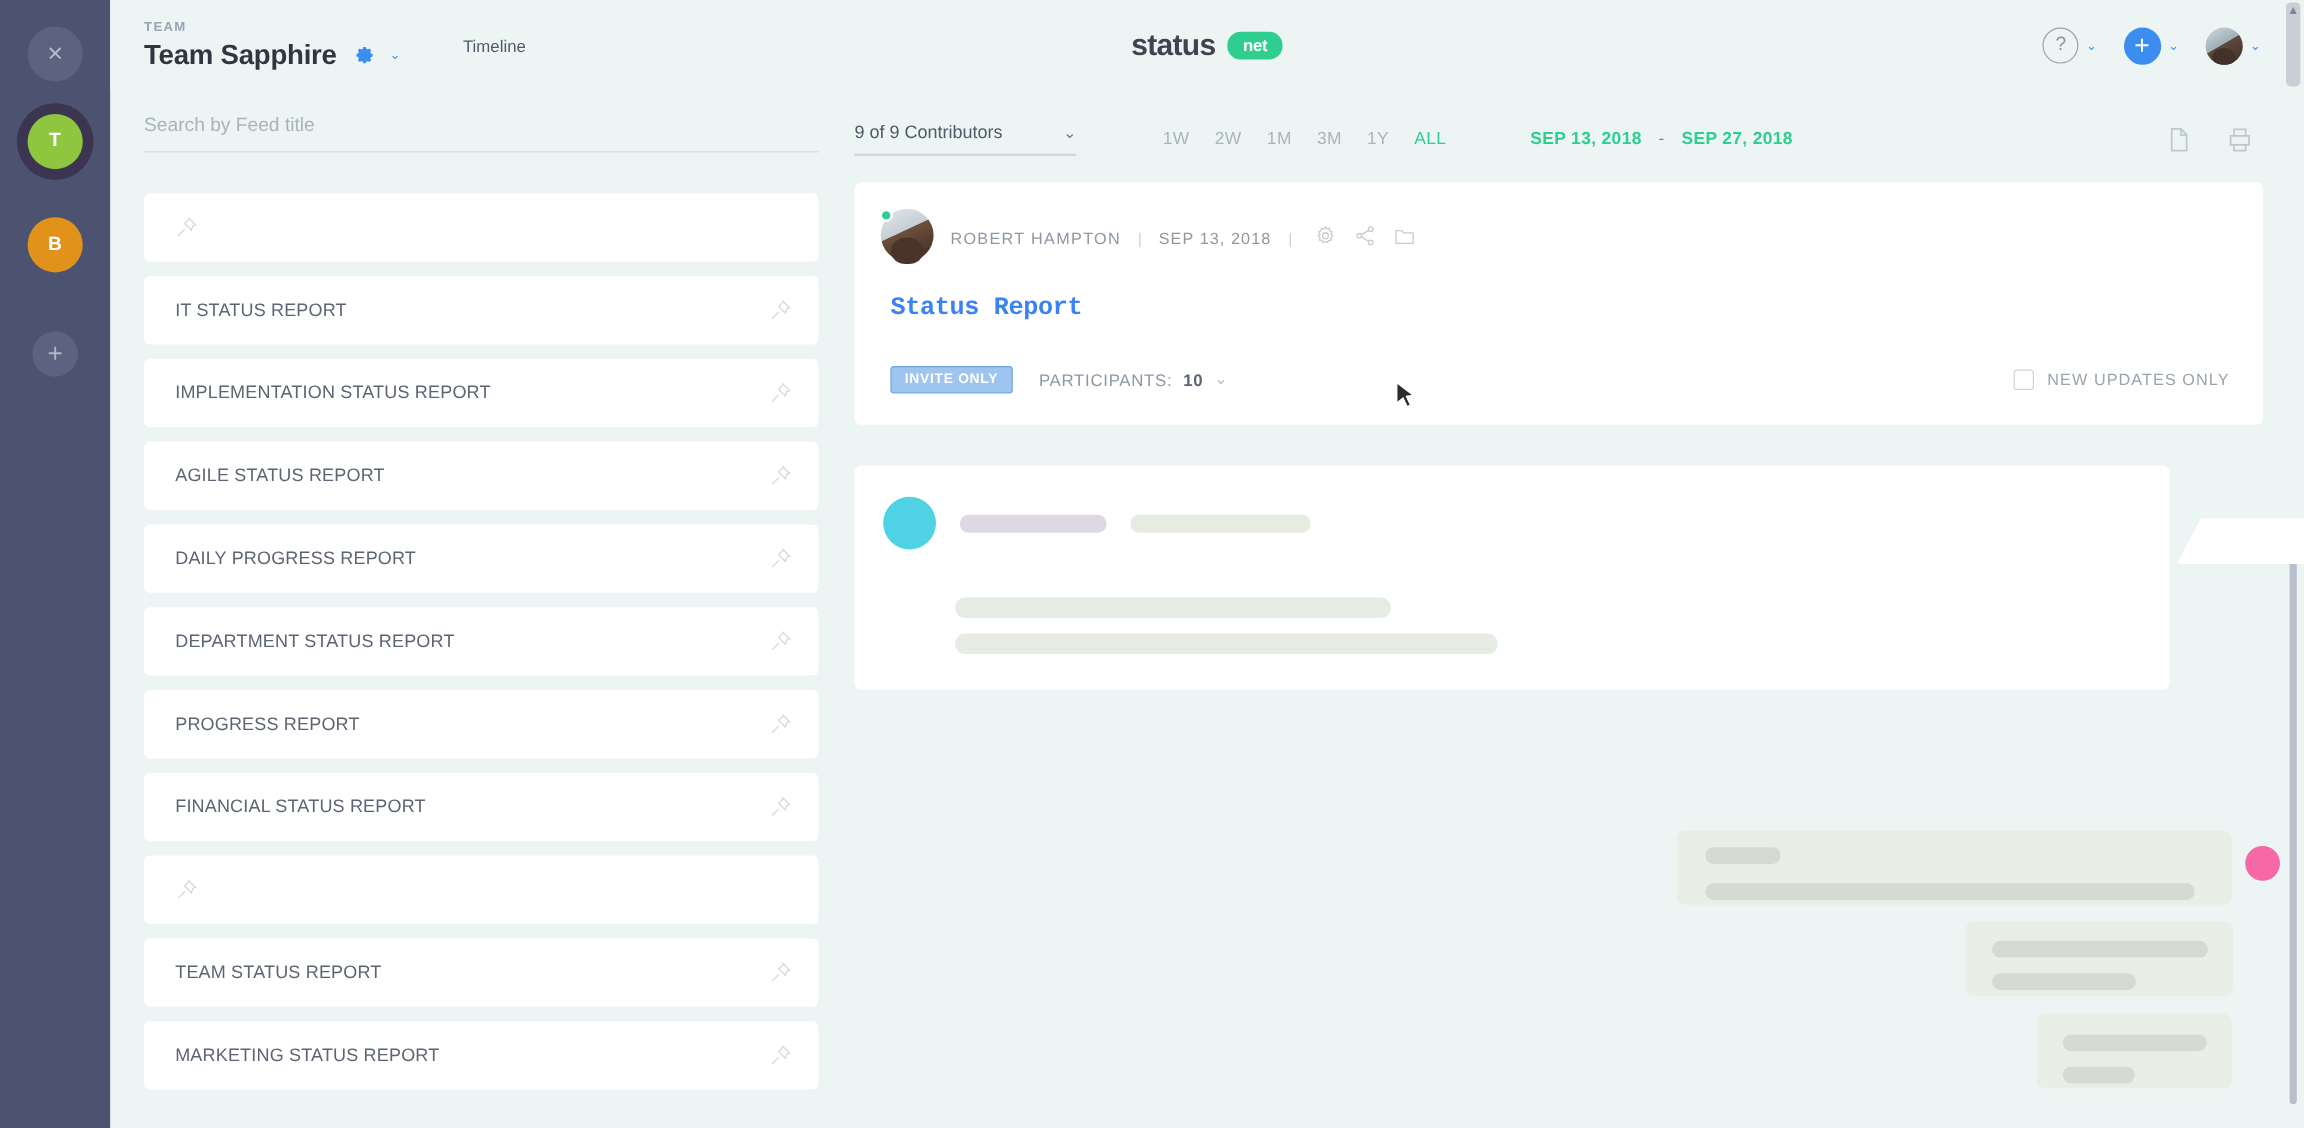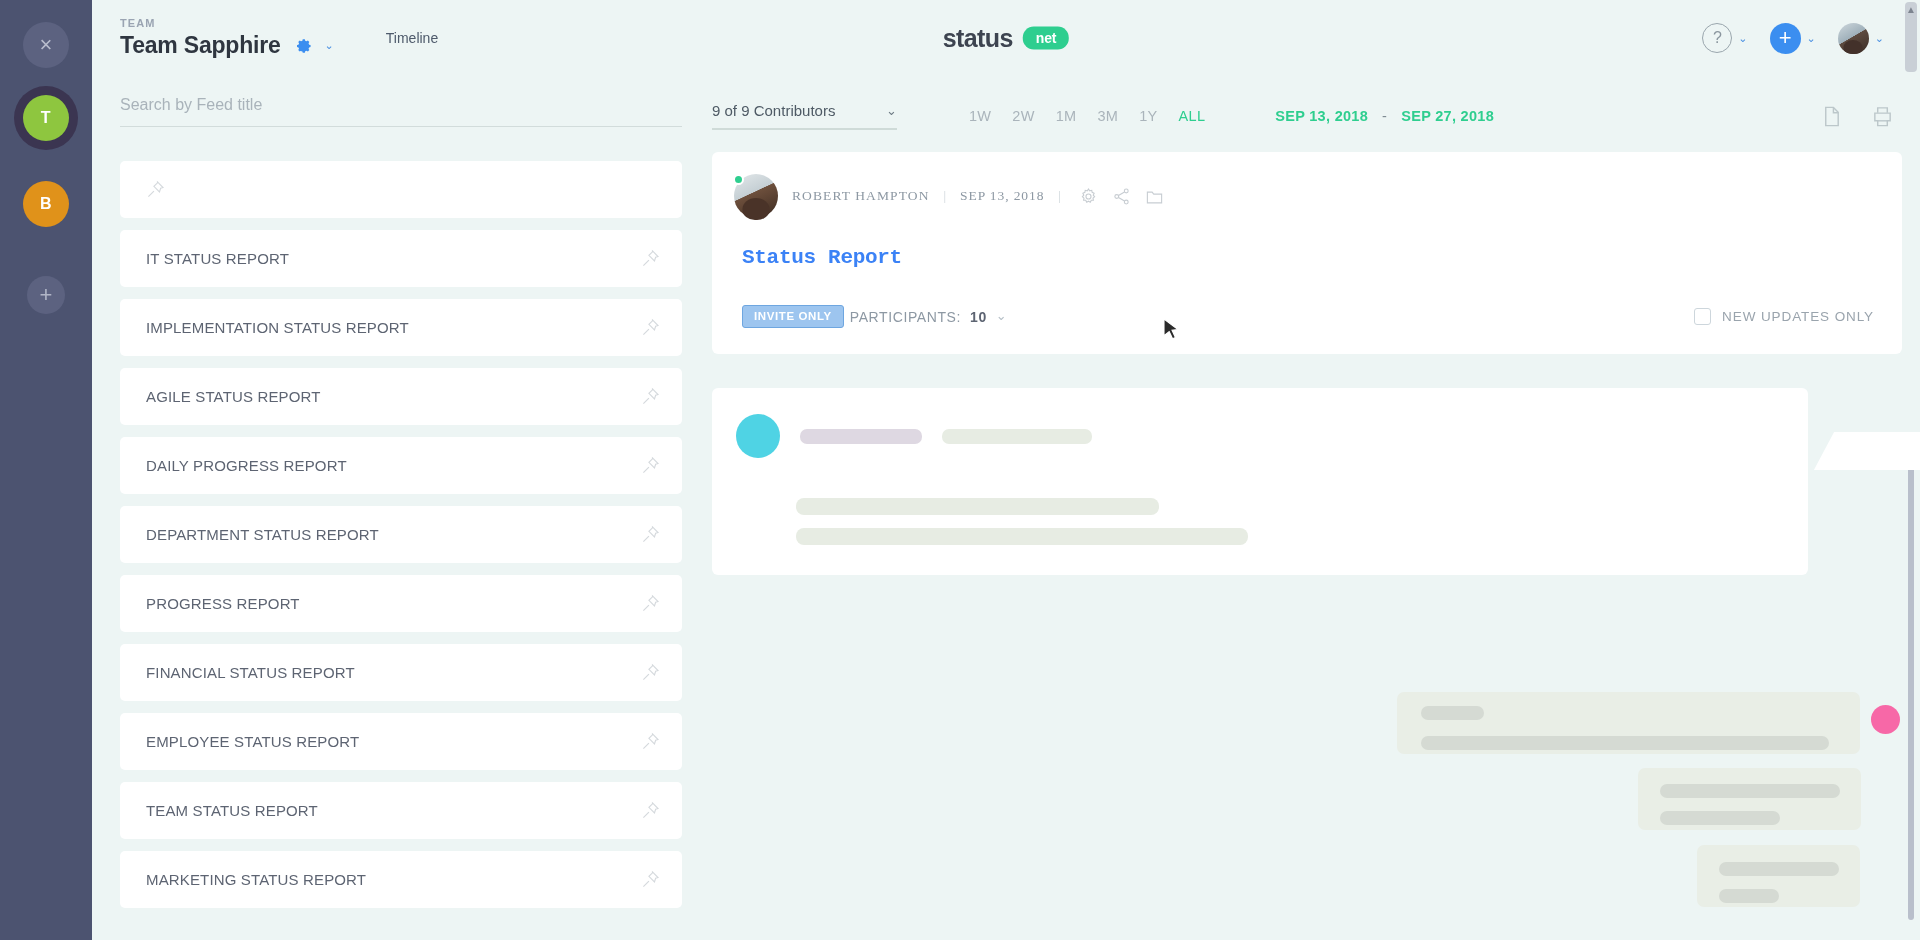--- a/index.html
+++ b/index.html
@@ -130,21 +130,21 @@
     height: 57px; display: flex; align-items: center;
     padding: 0 22px 0 26px; margin-bottom: 12px;
     cursor: pointer;
   }
   .feed-title {
     font-size: 15px; color: #5d6472; letter-spacing: .15px; flex: 1;
   }
   .pin-icon { width: 19px; height: 19px; opacity: .42; cursor: pointer; }
 
   
-  .contentcol { flex: 1; position: relative; padding-right: 18px; }
+  .contentcol { flex: 1; position: relative; padding-right: 34px; }
 
   .card-post {
     background: #fff; border-radius: 6px;
     margin: 14px 0 0 0; position: relative; z-index: 3;
   }
   .post-head {
     display: flex; align-items: center; gap: 14px;
     padding: 22px 28px 18px 22px;
   }
   .post-avatar {
@@ -154,21 +154,21 @@
   }
   .post-avatar .face {
     position: absolute; left: 50%; top: 54%; transform: translateX(-50%);
     width: 27px; height: 22px; border-radius: 50% 50% 46% 46%; background: #4a3328;
   }
   .online-dot {
     position: absolute; left: -1px; top: 0px;
     width: 11px; height: 11px; border-radius: 50%;
     background: #2ece8f; border: 2px solid #fff; z-index: 4;
   }
-  .post-meta { display: flex; align-items: center; gap: 14px; font-family: Liberation Serif, serif; }
+  .post-meta { display: flex; align-items: flex-end; gap: 14px; }
   .post-author { font-size: 13.5px; letter-spacing: 1.1px; color: #8d98a3; font-weight: 500; }
   .sep { color: #ccd4d9; font-size: 13px; }
   .post-date { font-size: 13.5px; letter-spacing: .9px; color: #8d98a3; font-weight: 500; }
   .post-actions { display: flex; align-items: center; gap: 14px; margin-left: 4px; }
   .act-ico { width: 19px; height: 19px; opacity: .55; cursor: pointer; }
 
   .post-title {
     font-size: 21px; font-weight: 700; color: #3b82f6;
     padding: 10px 28px 0 30px; letter-spacing: -.3px; font-family: Liberation Mono, monospace;
   }
@@ -177,21 +177,21 @@
     padding: 36px 28px 26px 30px;
   }
   .badge-invite {
     background: #9dc5ef; color: #fff;
     border: 1px solid #6ea6e0;
     border-radius: 3px; font-size: 11.5px; font-weight: 700;
     letter-spacing: .6px; padding: 4px 11px 5px;
     cursor: pointer;
   }
   .participants {
-    margin-left: 6px; font-size: 14px; color: #8d98a3; letter-spacing: .6px;
+    margin-left: 22px; font-size: 14px; color: #8d98a3; letter-spacing: .6px;
     display: flex; gap: 9px;
   }
   .participants b { color: #5d6472; font-weight: 700; }
   .dchev { color: #b4bec6; font-size: 13px; cursor: pointer; line-height: 1; }
   .newupd {
     margin-left: auto; display: flex; align-items: center; gap: 11px;
     cursor: pointer;
   }
   .chkbox {
     width: 17px; height: 17px; border: 1.4px solid #cdd6dc; border-radius: 3px;
@@ -410,21 +410,20 @@
               </svg>
           </div>
           <div class="feed-item">
             <span class="feed-title">FINANCIAL STATUS REPORT</span>
             <svg class="pin-icon" viewBox="0 0 24 24">
                 <path fill="none" stroke="#9aa4ad" stroke-width="1.4" d="M14.5 2.5l7 7-3 1-1.5 4.5-7-7L14.5 3.5z"></path>
                 <path fill="none" stroke="#9aa4ad" stroke-width="1.4" d="M10 14L3 21"></path>
               </svg>
           </div>
           <div class="feed-item">
-            <span class="feed-title">EMPLOYEE STATUS REPORT</span>
             <svg class="pin-icon" viewBox="0 0 24 24">
                 <path fill="none" stroke="#9aa4ad" stroke-width="1.4" d="M14.5 2.5l7 7-3 1-1.5 4.5-7-7L14.5 3.5z"></path>
                 <path fill="none" stroke="#9aa4ad" stroke-width="1.4" d="M10 14L3 21"></path>
               </svg>
           </div>
           <div class="feed-item">
             <span class="feed-title">TEAM STATUS REPORT</span>
             <svg class="pin-icon" viewBox="0 0 24 24">
                 <path fill="none" stroke="#9aa4ad" stroke-width="1.4" d="M14.5 2.5l7 7-3 1-1.5 4.5-7-7L14.5 3.5z"></path>
                 <path fill="none" stroke="#9aa4ad" stroke-width="1.4" d="M10 14L3 21"></path>

